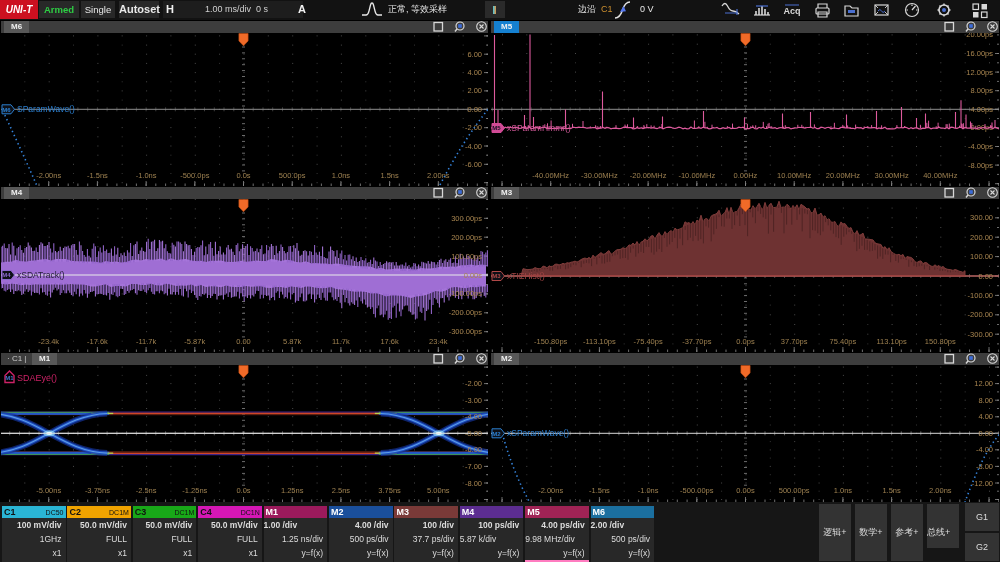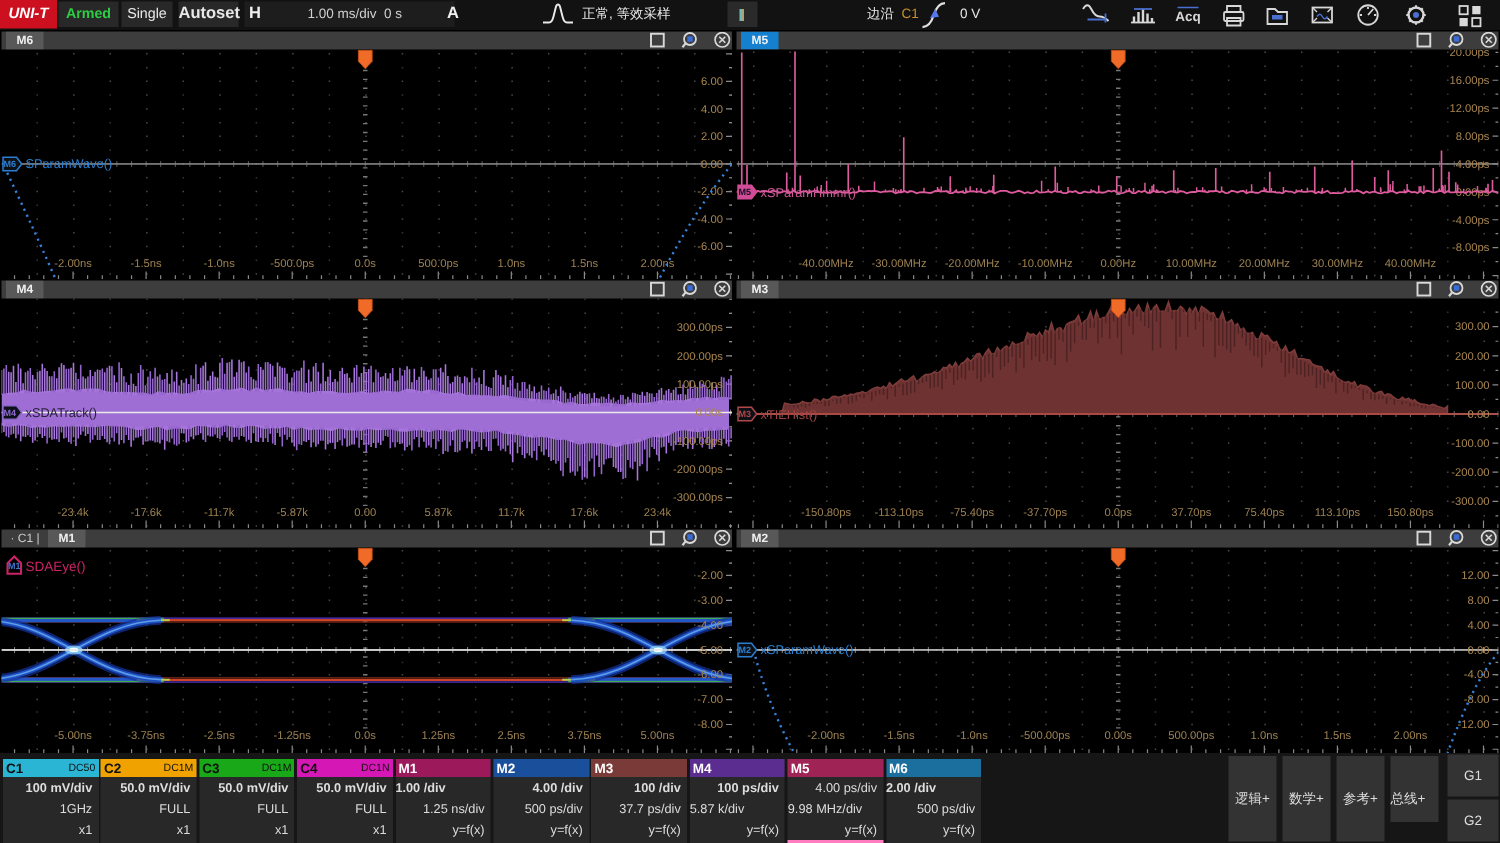--- a/index.html
+++ b/index.html
@@ -386,21 +386,21 @@
         <div style="height:14px;line-height:15px;color:#dddddd;font-size:8.5px;text-align:right;padding-right:4px;font-weight:normal">y=f(x)</div>
       </div>
       <div style="position:absolute;left:459.8px;top:4px;width:63.5px;height:56px;background:#282828">
         <div style="position:relative;height:12px;background:#5c2d91;color:#fff;font-size:9px;font-weight:bold;line-height:12px;padding-left:2px">M4</div>
         <div style="height:14px;line-height:15px;color:#dddddd;font-size:8.5px;text-align:right;padding-right:4px;font-weight:bold">100 ps/div</div>
         <div style="height:14px;line-height:15px;color:#dddddd;font-size:8.5px;text-align:left;padding-right:4px;font-weight:normal">5.87 k/div</div>
         <div style="height:14px;line-height:15px;color:#dddddd;font-size:8.5px;text-align:right;padding-right:4px;font-weight:normal">y=f(x)</div>
       </div>
       <div style="position:absolute;left:525.2px;top:4px;width:63.5px;height:56px;background:#282828">
         <div style="position:relative;height:12px;background:#a02355;color:#fff;font-size:9px;font-weight:bold;line-height:12px;padding-left:2px">M5</div>
-        <div style="height:14px;line-height:15px;color:#dddddd;font-size:8.5px;text-align:right;padding-right:4px;font-weight:normal">4.00 ps/div</div>
+        <div style="height:14px;line-height:15px;color:#dddddd;font-size:8.5px;text-align:right;padding-right:4px;font-weight:bold">4.00 ps/div</div>
         <div style="height:14px;line-height:15px;color:#dddddd;font-size:8.5px;text-align:left;padding-right:4px;font-weight:normal">9.98 MHz/div</div>
         <div style="height:14px;line-height:15px;color:#dddddd;font-size:8.5px;text-align:right;padding-right:4px;font-weight:normal">y=f(x)</div>
         <div style="position:absolute;left:0;bottom:0;width:100%;height:2.5px;background:#ff7cc0"></div>
       </div>
       <div style="position:absolute;left:590.6px;top:4px;width:63.5px;height:56px;background:#282828">
         <div style="position:relative;height:12px;background:#1b6f9f;color:#fff;font-size:9px;font-weight:bold;line-height:12px;padding-left:2px">M6</div>
         <div style="height:14px;line-height:15px;color:#dddddd;font-size:8.5px;text-align:left;padding-right:4px;font-weight:bold">2.00 /div</div>
         <div style="height:14px;line-height:15px;color:#dddddd;font-size:8.5px;text-align:right;padding-right:4px;font-weight:normal">500 ps/div</div>
         <div style="height:14px;line-height:15px;color:#dddddd;font-size:8.5px;text-align:right;padding-right:4px;font-weight:normal">y=f(x)</div>
       </div>

